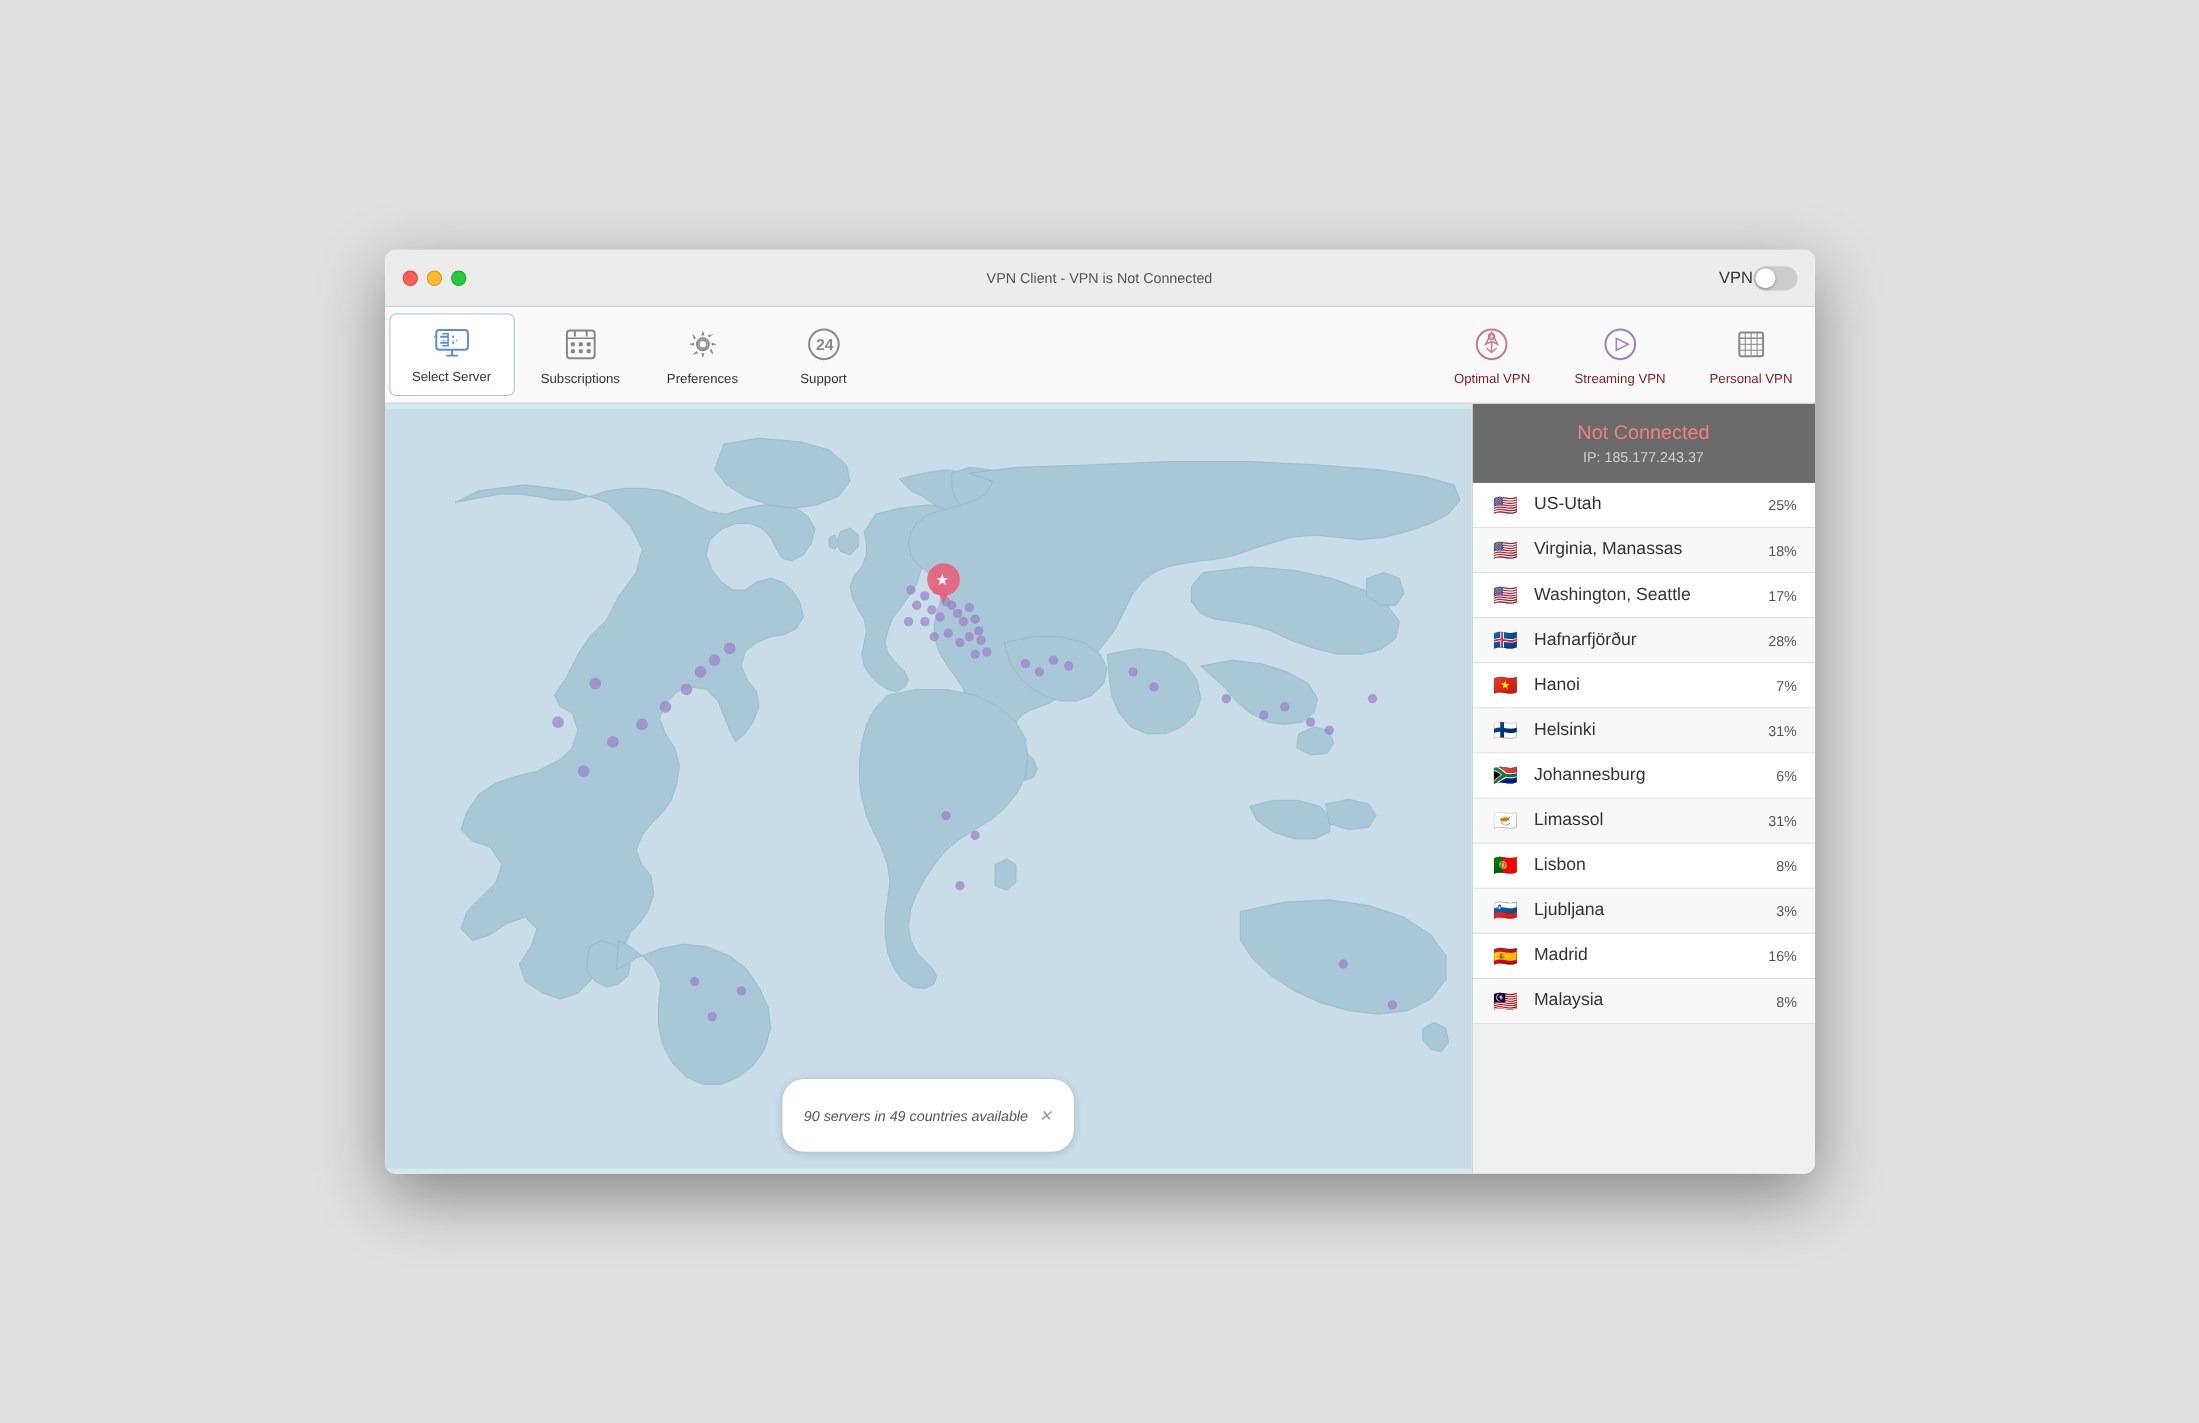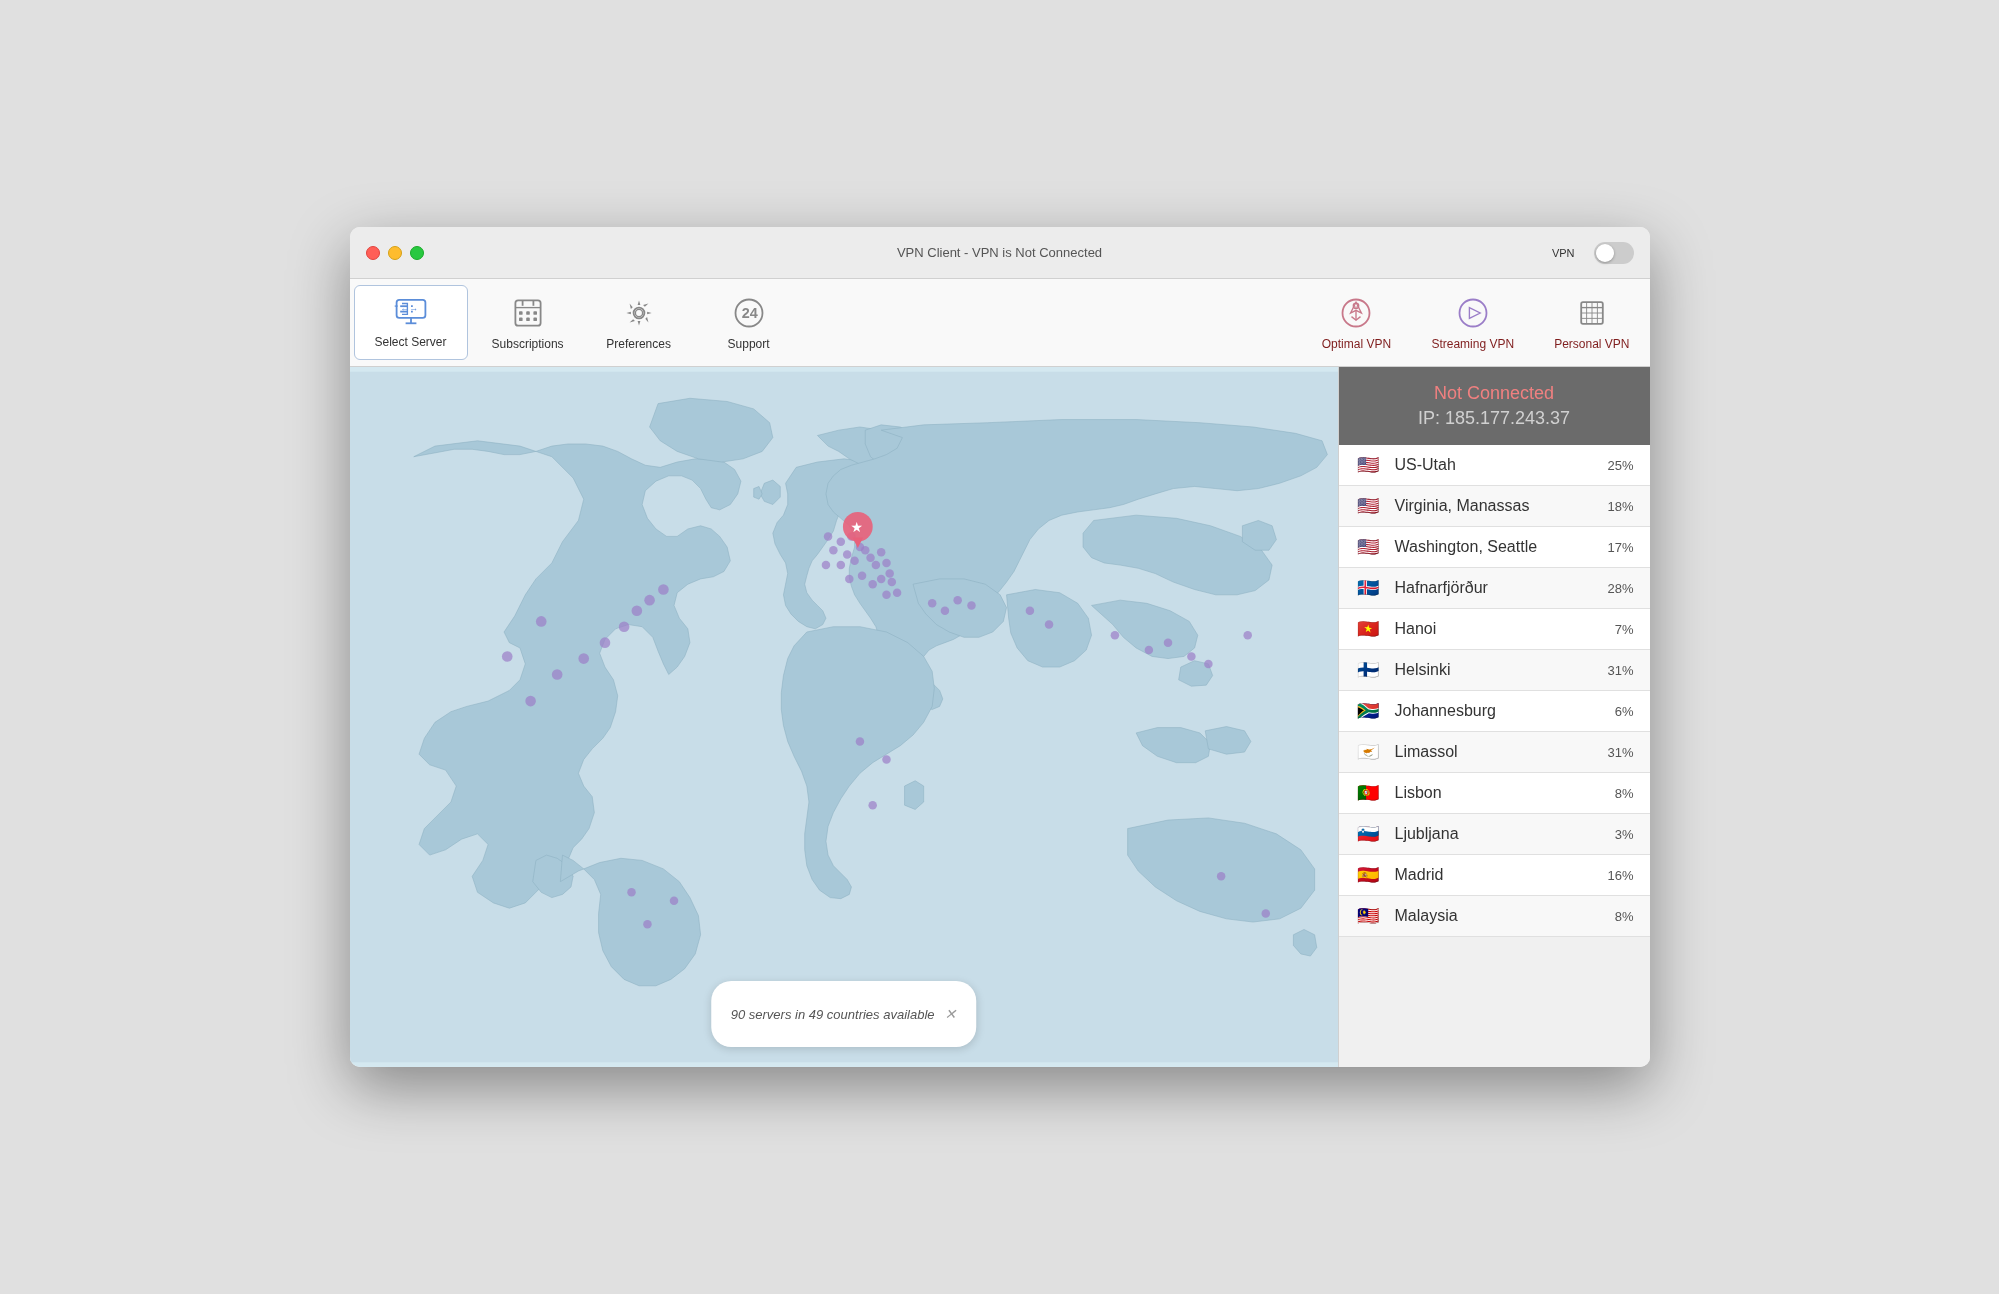--- a/index.html
+++ b/index.html
@@ -49,22 +49,22 @@
       left: 50%;
       transform: translateX(-50%);
       font-size: 13px;
       color: #555;
       font-weight: 500;
     }
     .titlebar-vpn {
       margin-left: auto;
       display: flex;
       align-items: center;
-      gap: 19px;
-      font-size: 11px;
+      gap: 0;
+      font-size: 15px;
       color: #333;
     }
     .toggle-switch {
       width: 40px;
       height: 22px;
       background: #ccc;
       border-radius: 11px;
       position: relative;
       cursor: pointer;
     }
@@ -159,21 +159,21 @@
       text-align: center;
       flex-shrink: 0;
     }
     .sidebar-status {
       font-size: 18px;
       font-weight: 500;
       color: #f08080;
       margin-bottom: 4px;
     }
     .sidebar-ip {
-      font-size: 18px;
+      font-size: 13px;
       color: #d0d0d0;
     }
     .server-list {
       flex: 1;
       overflow-y: auto;
     }
     .server-list::-webkit-scrollbar {
       width: 8px;
     }
     .server-list::-webkit-scrollbar-track {

